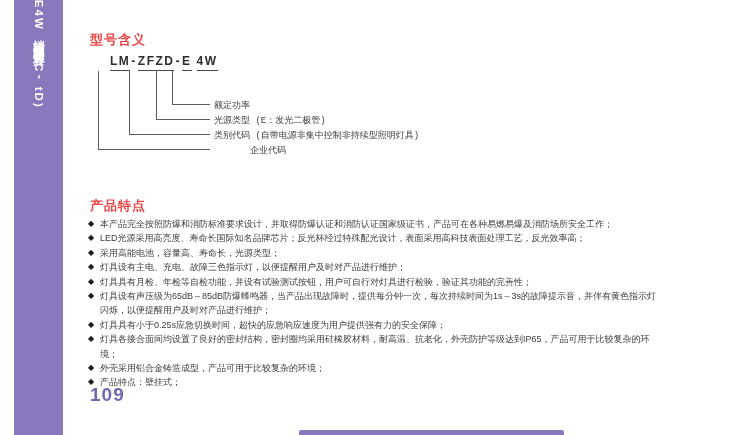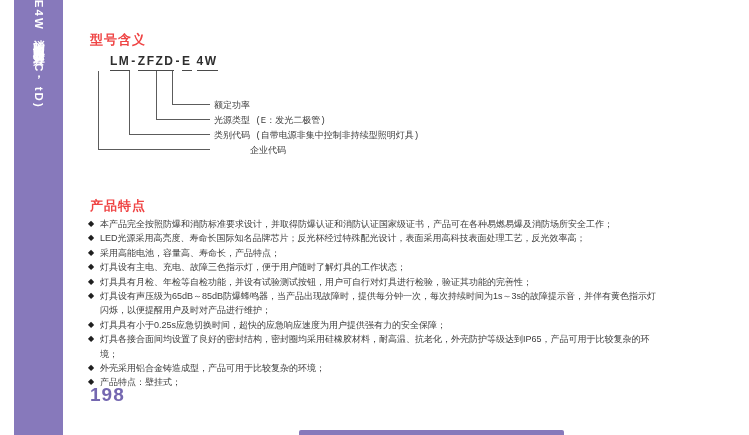--- a/index.html
+++ b/index.html
@@ -111,25 +111,25 @@
     <div class="feature-item">
       <span class="bullet">◆</span>
       <span>本产品完全按照防爆和消防标准要求设计，并取得防爆认证和消防认证国家级证书，产品可在各种易燃易爆及消防场所安全工作；</span>
     </div>
     <div class="feature-item">
       <span class="bullet">◆</span>
       <span>LED光源采用高亮度、寿命长国际知名品牌芯片；反光杯经过特殊配光设计，表面采用高科技表面处理工艺，反光效率高；</span>
     </div>
     <div class="feature-item">
       <span class="bullet">◆</span>
-      <span>采用高能电池，容量高、寿命长，产品特点；</span>
+      <span>采用高能电池，容量高、寿命长，光源类型；</span>
     </div>
     <div class="feature-item">
       <span class="bullet">◆</span>
-      <span>灯具设有主电、充电、故障三色指示灯，便于用户随时了解灯具的工作状态；</span>
+      <span>灯具设有主电、充电、故障三色指示灯，以便提醒用户及时对产品进行维护；</span>
     </div>
     <div class="feature-item">
       <span class="bullet">◆</span>
       <span>灯具具有月检、年检等自检功能，并设有试验测试按钮，用户可自行对灯具进行检验，验证其功能的完善性；</span>
     </div>
     <div class="feature-item">
       <span class="bullet">◆</span>
       <span>灯具设有声压级为65dB～85dB防爆蜂鸣器，当产品出现故障时，提供每分钟一次，每次持续时间为1s～3s的故障提示音，并伴有黄色指示灯闪烁，以便提醒用户及时对产品进行维护；</span>
     </div>
     <div class="feature-item">
@@ -143,17 +143,17 @@
     <div class="feature-item">
       <span class="bullet">◆</span>
       <span>外壳采用铝合金铸造成型，产品可用于比较复杂的环境；</span>
     </div>
     <div class="feature-item">
       <span class="bullet">◆</span>
       <span>产品特点：壁挂式；</span>
     </div>
   </div>
 
-  <div class="page-number">198</div>
+  <div class="page-number">109</div>
 
   <div class="footer-bar"></div>
 
 </div>
 
 </body></html>

